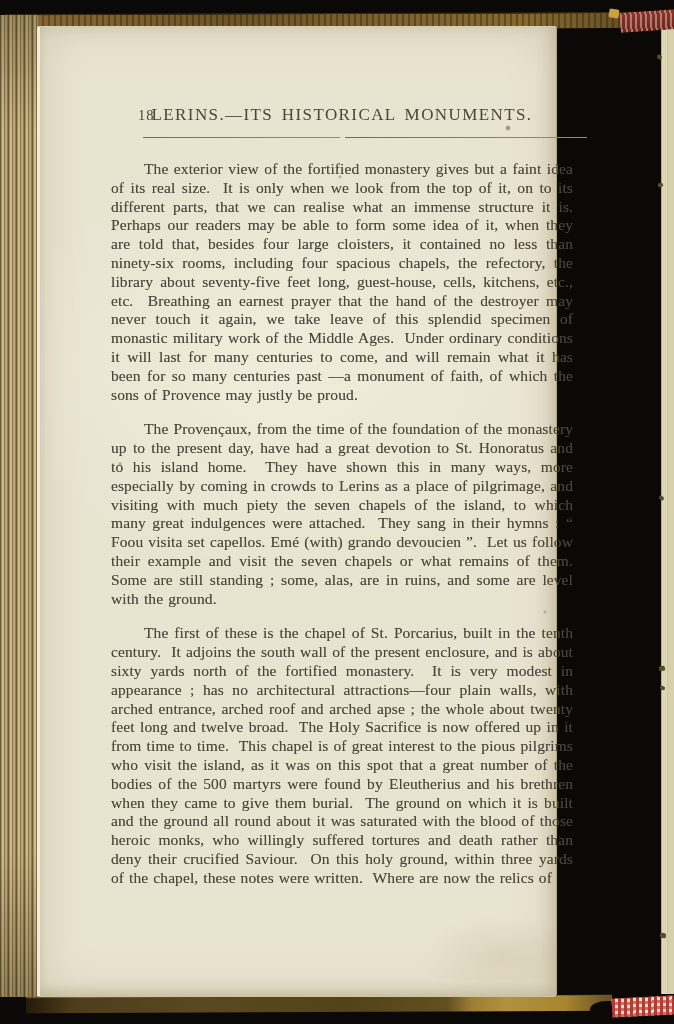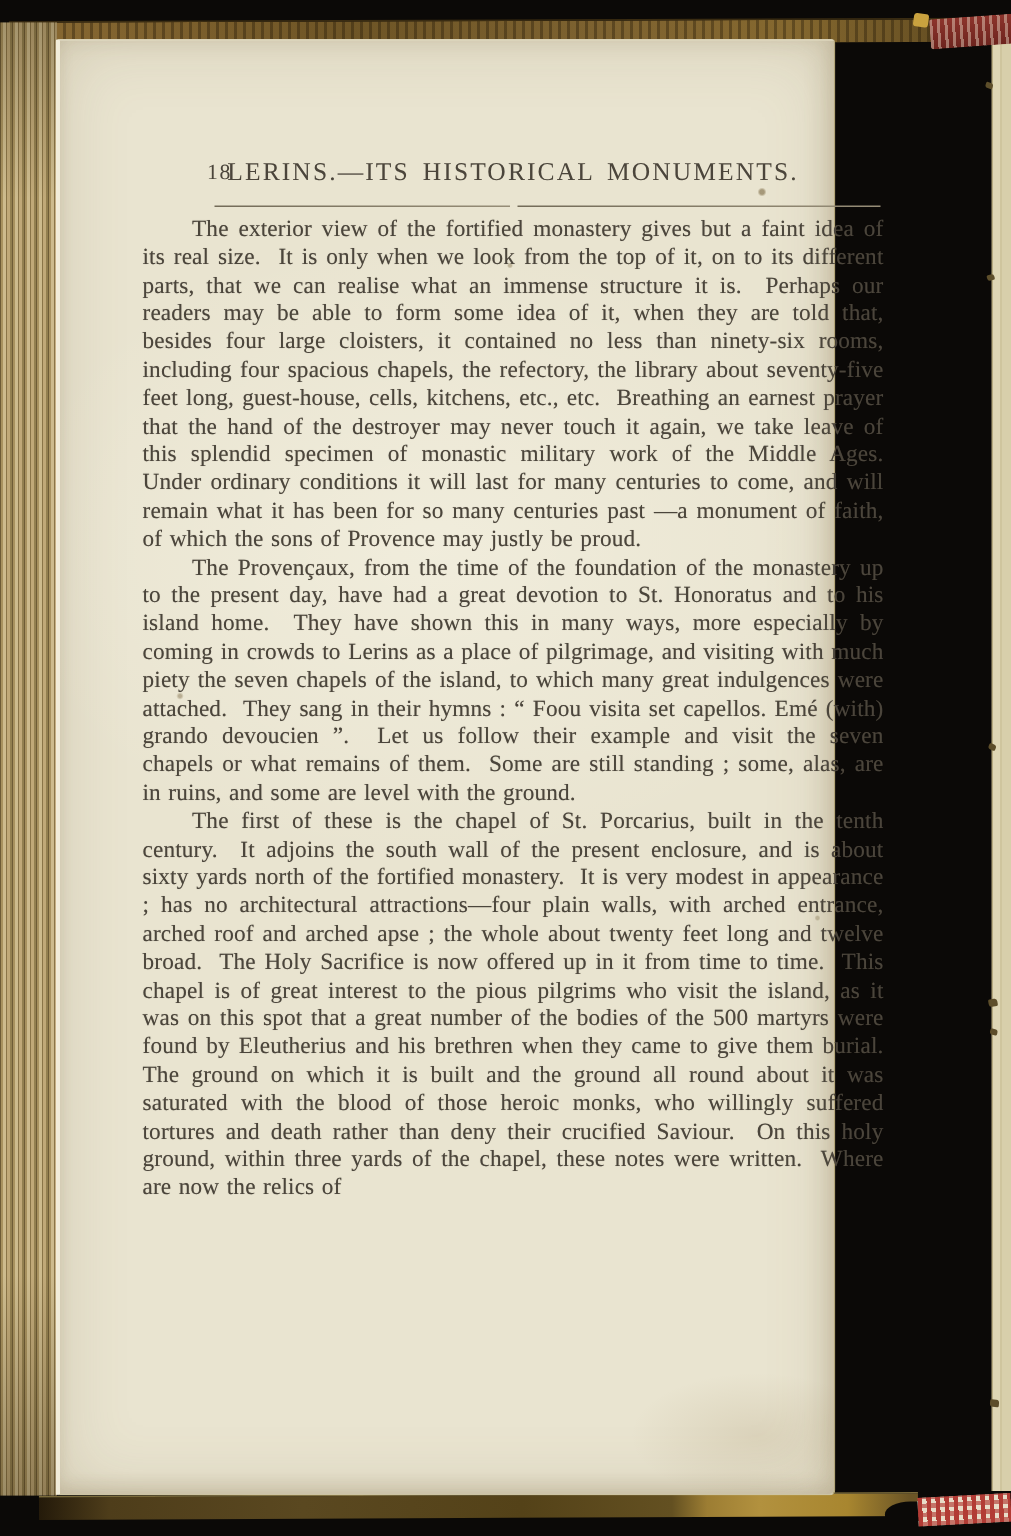--- a/index.html
+++ b/index.html
@@ -107,21 +107,21 @@
   .rule span{height:1px;background:linear-gradient(90deg,#736b58,#968d77);}
   .rule-left{width:197px;}
   .rule-right{flex:1;}
   .body-text{
     position:absolute;top:117px;left:55px;width:494px;
     color:var(--ink);
     font-size:15.5px;line-height:18.8px;
     text-align:justify;word-spacing:1px;letter-spacing:.1px;
     text-shadow:0 0 .5px rgba(75,69,59,.45);
   }
-  .body-text p{margin:0;text-indent:33px;white-space:pre-wrap;}
+  .body-text p{margin:16px;text-indent:33px;white-space:pre-wrap;}
   .italic{}
 </style>
 </head>
 <body>
 
 <div class="top-gilt"></div>
 <div class="left-stack"></div>
 <div class="right-strip"></div>
 <div class="gilt-nub"></div>
 <div class="cloth-top-right"></div>

